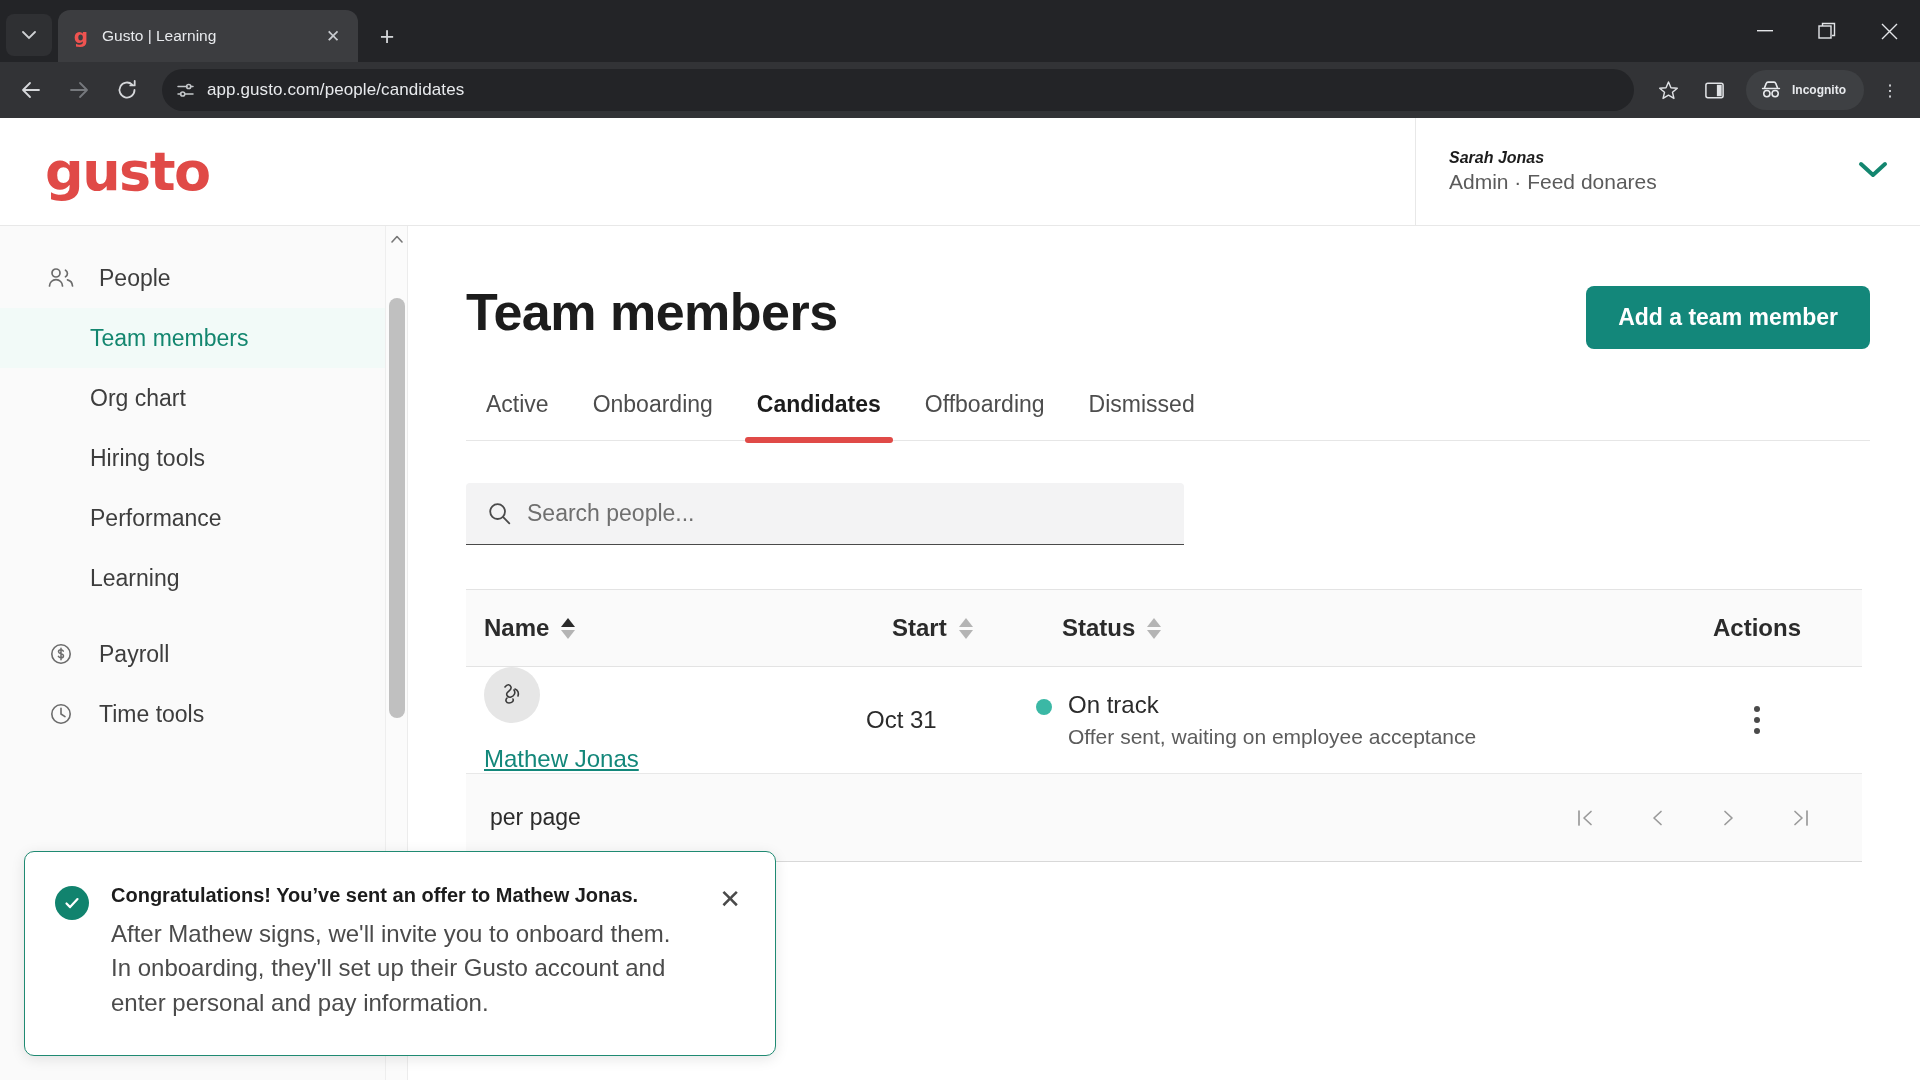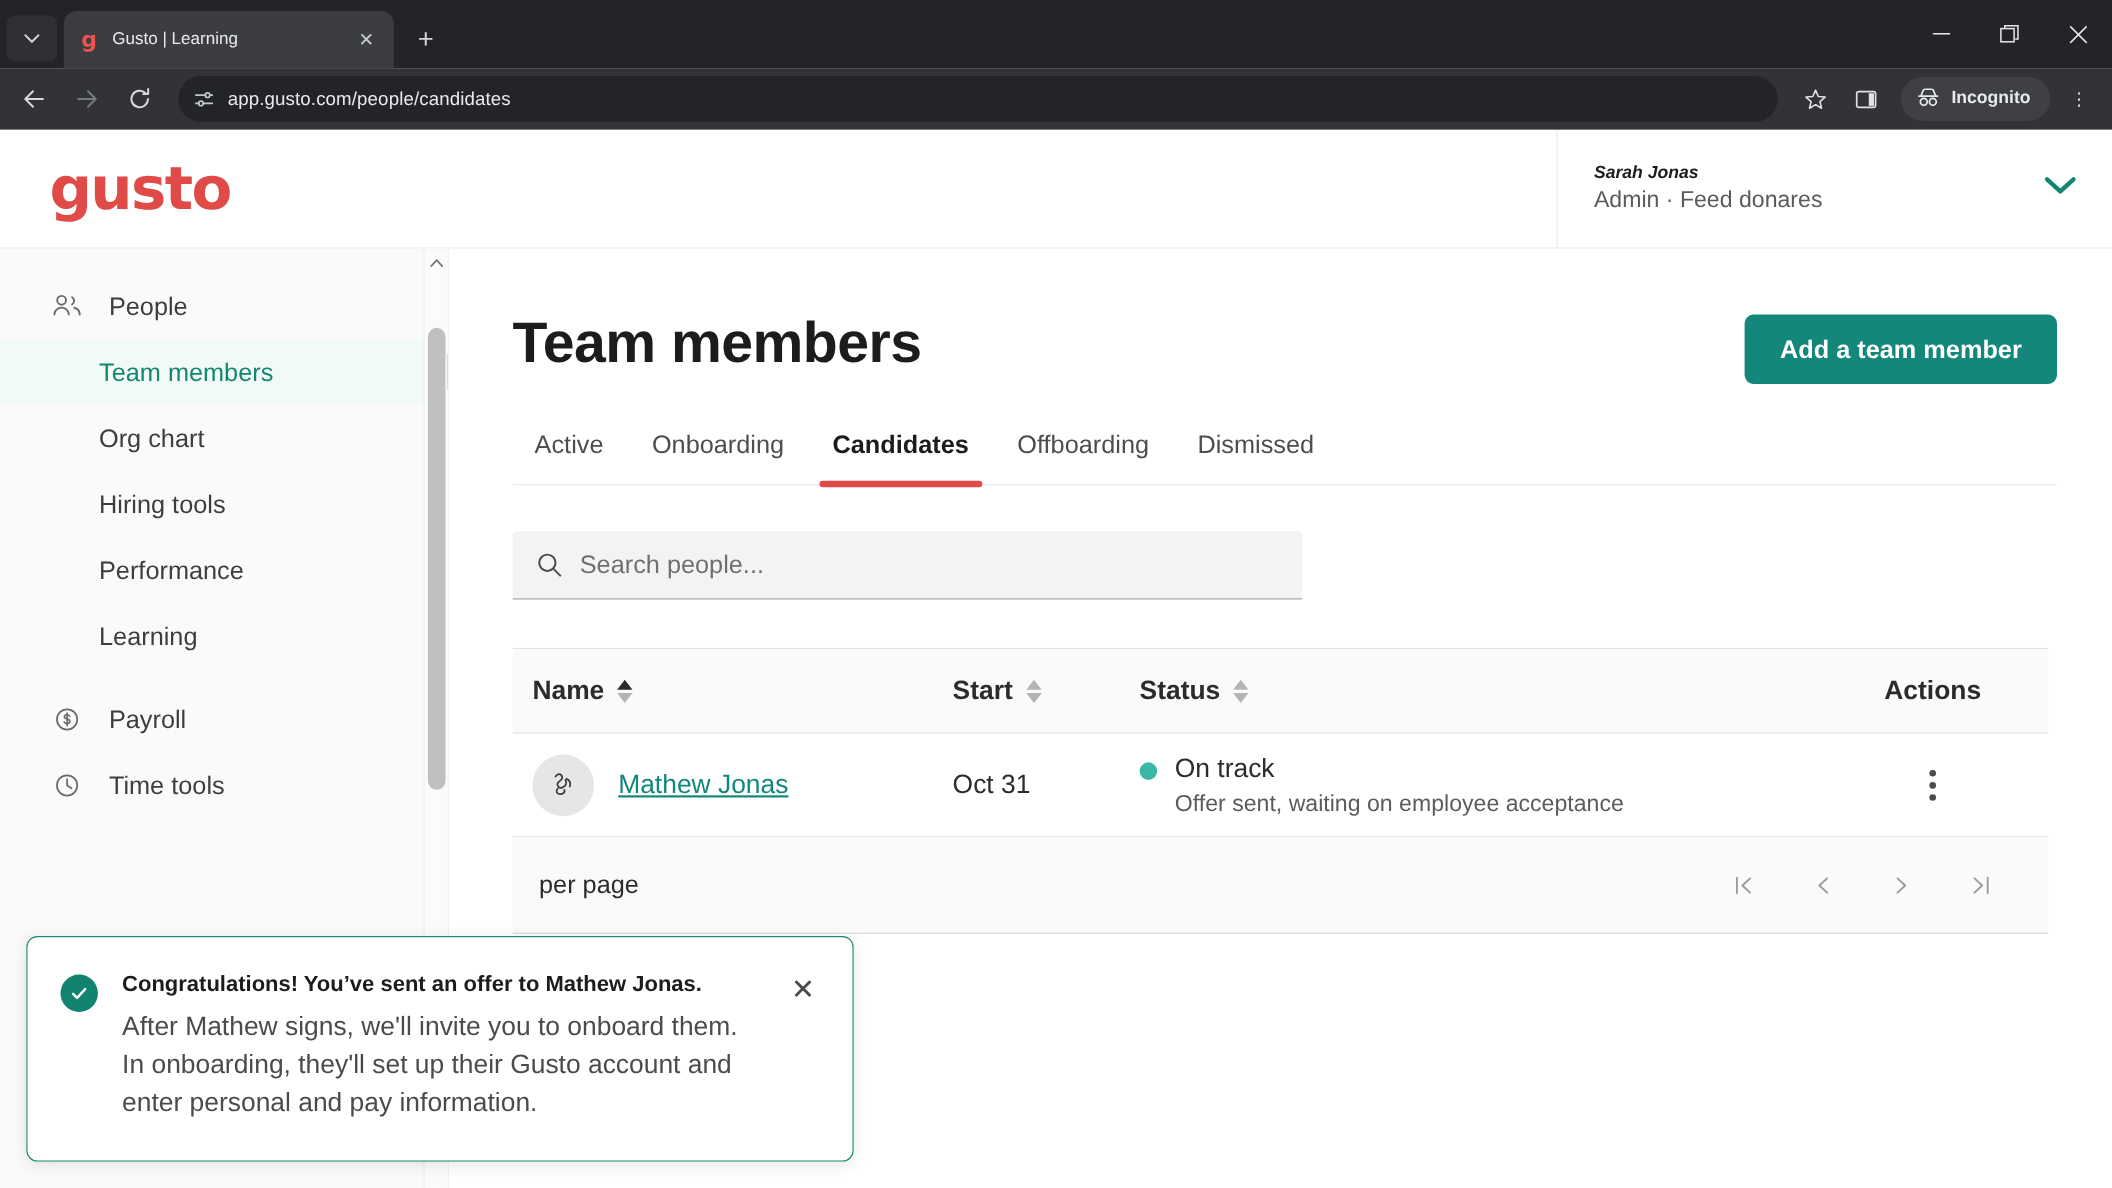--- a/index.html
+++ b/index.html
@@ -76,21 +76,21 @@
   }
   .omni-icon { color: #c4c7ca; display:flex; align-items:center; }
   .omni-url { color: #e8eaed; font-size: 17px; letter-spacing: .1px; }
   .tb-icon {
     width: 40px; height: 40px; display: flex; align-items: center;
     justify-content: center; color: #e0e2e5;
   }
   .incognito-pill {
     height: 40px; background: #3e4043; border-radius: 20px;
     display: flex; align-items: center; gap: 10px; padding: 0 18px 0 14px;
-    color: #e8eaed; font-size: 16px; font-weight: bold;
+    color: #e8eaed; font-size: 12px; font-weight: bold;
     margin-left: 6px;
   }
 
   
   .page {
     flex: 1; background: #ffffff; position: relative; overflow: hidden;
   }
 
   .gusto-header {
     height: 108px; display: flex; align-items: stretch;
@@ -187,31 +187,31 @@
   .search-ph { font-size: 23px; color: #6f6f6f; }
   .search-ico { color: #4a4a4a; display:flex; align-items:center; }
 
   .table { margin-top: 44px; width: 1396px; }
   .thead {
     display: flex; align-items: center; height: 78px;
     background: #fafafa; border-top: 1px solid #e3e3e3; border-bottom: 1px solid #e3e3e3;
   }
   .th { font-size: 24px; font-weight: bold; color: #2b2b2b; display: flex; align-items: center; gap: 12px; }
   .col-name { width: 400px; padding-left: 18px; }
-  .col-start { width: 170px; }
+  .col-start { width: 170px; margin-left: 26px; }
   .col-status { flex: 1; }
   .col-actions { width: 210px; justify-content: center; }
   .sort-ico { display: flex; flex-direction: column; gap: 3px; }
   .sort-ico i { display: block; width: 0; height: 0; border-left: 7px solid transparent; border-right: 7px solid transparent; }
   .sort-ico i.up { border-bottom: 9px solid #2b2b2b; }
   .sort-ico i.dn { border-top: 9px solid #b4b4b4; }
   .sort-ico.muted i.up { border-bottom-color: #b4b4b4; }
 
   .trow { display: flex; align-items: center; min-height: 94px; border-bottom: 1px solid #e8e8e8; }
-  .cell-name { width: 400px; padding-left: 18px; display: flex; align-items: center; gap: 22px; }
+  .cell-name { width: 400px; padding-left: 18px; display: flex; gap: 22px; flex-direction: column; }
   .avatar {
     width: 56px; height: 56px; border-radius: 50%; background: #e6e6e6;
     display: flex; align-items: center; justify-content: center;
     font-size: 26px; color: #3a3a3a; flex: 0 0 56px;
   }
   .person-link { font-size: 24px; color: #13877a; text-decoration: underline; }
   .cell-start { width: 170px; font-size: 24px; color: #2b2b2b; }
   .cell-status { flex: 1; display: flex; align-items: flex-start; gap: 16px; padding-top: 2px; }
   .dot { width: 16px; height: 16px; border-radius: 50%; background: #3bb8a5; margin-top: 10px; flex:0 0 16px; }
   .status-main { font-size: 24px; color: #2b2b2b; line-height: 1.35; }

